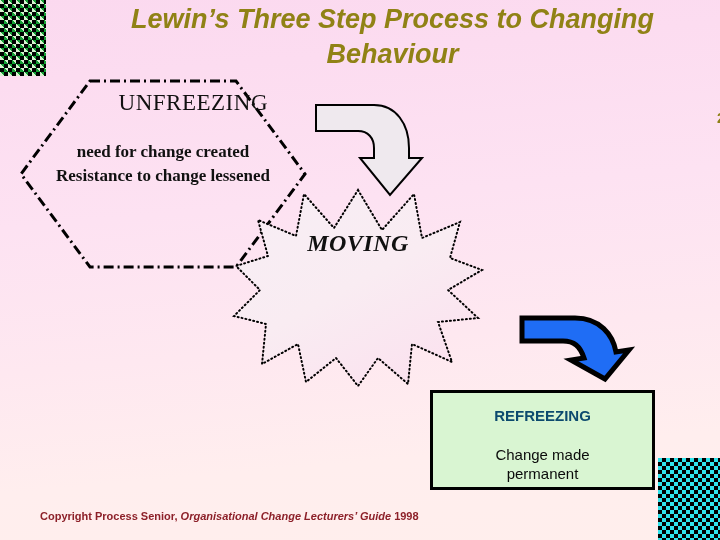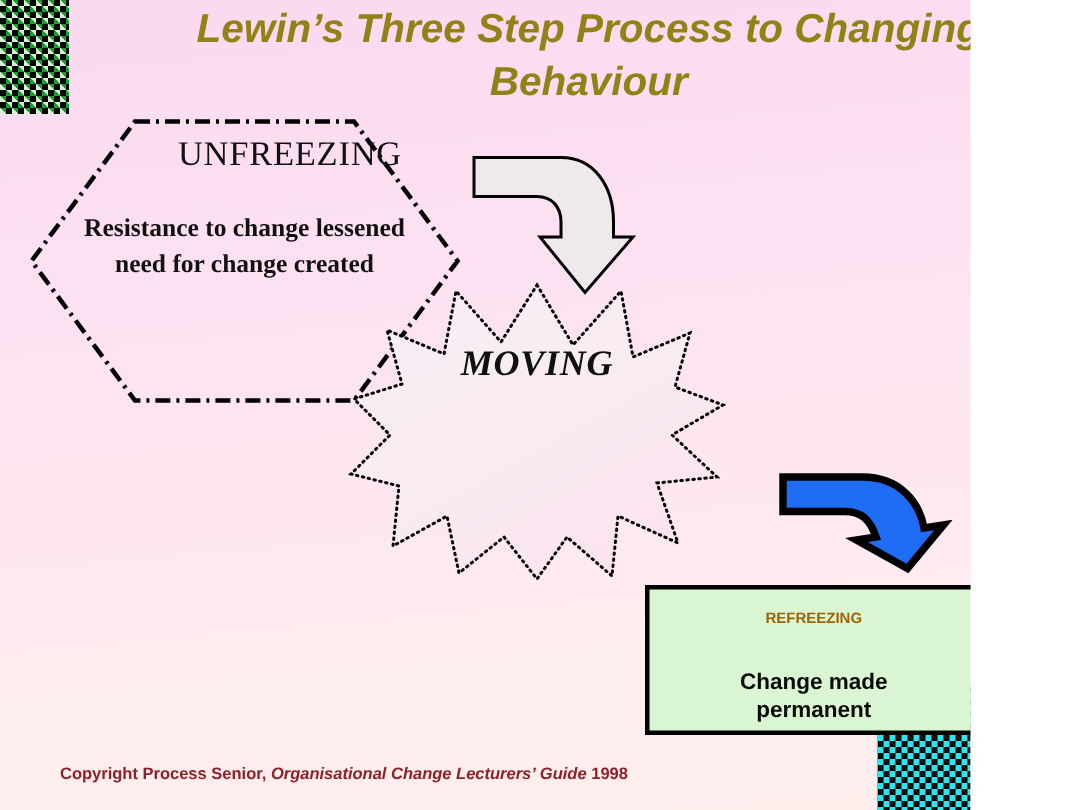--- a/index.html
+++ b/index.html
@@ -2,21 +2,21 @@
 <html><head>
 <meta charset="utf-8">
 <style>
   html,body{margin:0;padding:0;}
   body{
     width:720px;height:540px;overflow:hidden;
     font-family:"Liberation Sans", sans-serif;
     background:#ffffff;
   }
   #slide{
-    position:relative;width:647px;height:540px;overflow:hidden;
+    position:relative;width:720px;height:540px;overflow:hidden;
     background:linear-gradient(175deg,#fbd9ef 0%,#fcdcf0 14%,#fde2f2 38%,#fee8f0 62%,#ffeeee 82%,#ffeeec 100%);
   }
 
   
   .checker{position:absolute;}
   .checker-green{
     left:0px;top:0px;width:46px;height:76px;
     background-image:
       linear-gradient(45deg,#000000 25%,transparent 25%,transparent 75%,#000000 75%),
       linear-gradient(45deg,#000000 25%,transparent 25%,transparent 75%,#000000 75%),
@@ -104,26 +104,26 @@
 
   
   #refreeze-box{
     position:absolute;left:430px;top:390px;width:225px;height:100px;
     background:#d9f5d2;border:3px solid #000000;
     box-sizing:border-box;
   }
   #refreeze-title{
     position:absolute;left:0;top:14px;width:219px;text-align:center;
     font-family:"Liberation Sans", sans-serif;
-    font-weight:bold;font-size:10px;color:#a16207;
+    font-weight:bold;font-size:15px;color:#0c4a6e;
   }
   #refreeze-body{
     position:absolute;left:0;top:52px;width:219px;text-align:center;
     font-family:"Liberation Sans", sans-serif;
-    font-weight:bold;font-size:15px;line-height:19px;color:#0b0b0b;
+    font-weight:normal;font-size:15px;line-height:19px;color:#0b0b0b;
   }
 
   
   #copyright{
     position:absolute;left:40px;top:510px;
     font-family:"Liberation Sans", sans-serif;
     font-size:11px;color:#8d2029;font-weight:bold;
     white-space:nowrap;
   }
   #copyright .ital{font-style:italic;}
@@ -139,22 +139,22 @@
   <div id="title">Lewin’s Three Step Process to Changing Behaviour</div>
 
   <div id="page-number">21</div>
 
   <div id="hex-wrap">
     <svg width="290" height="192" viewBox="0 0 290 192">
       <polygon points="72,3 218,3 287,96 218,189 72,189 3,96" fill="none" stroke="#000000" stroke-width="3" stroke-dasharray="10,4,2,4" stroke-linejoin="miter"></polygon>
     </svg>
     <div id="hex-title">UNFREEZING</div>
     <div id="hex-body">
+      <div>need for change created</div>
       <div>Resistance to change lessened</div>
-      <div>need for change created</div>
     </div>
   </div>
 
   <div id="arrow-gray">
     <svg width="112" height="100" viewBox="0 0 112 100">
       <path d="M4,7 L62,7 C84,7 97,26 97,50 L97,60 L110,60 L78,97 L48,60 L62,60 L62,50 C62,40 56,33 46,33 L4,33 Z" fill="#efe9ee" stroke="#000000" stroke-width="2" stroke-linejoin="miter"></path>
     </svg>
   </div>
 
   <div id="star-wrap">

